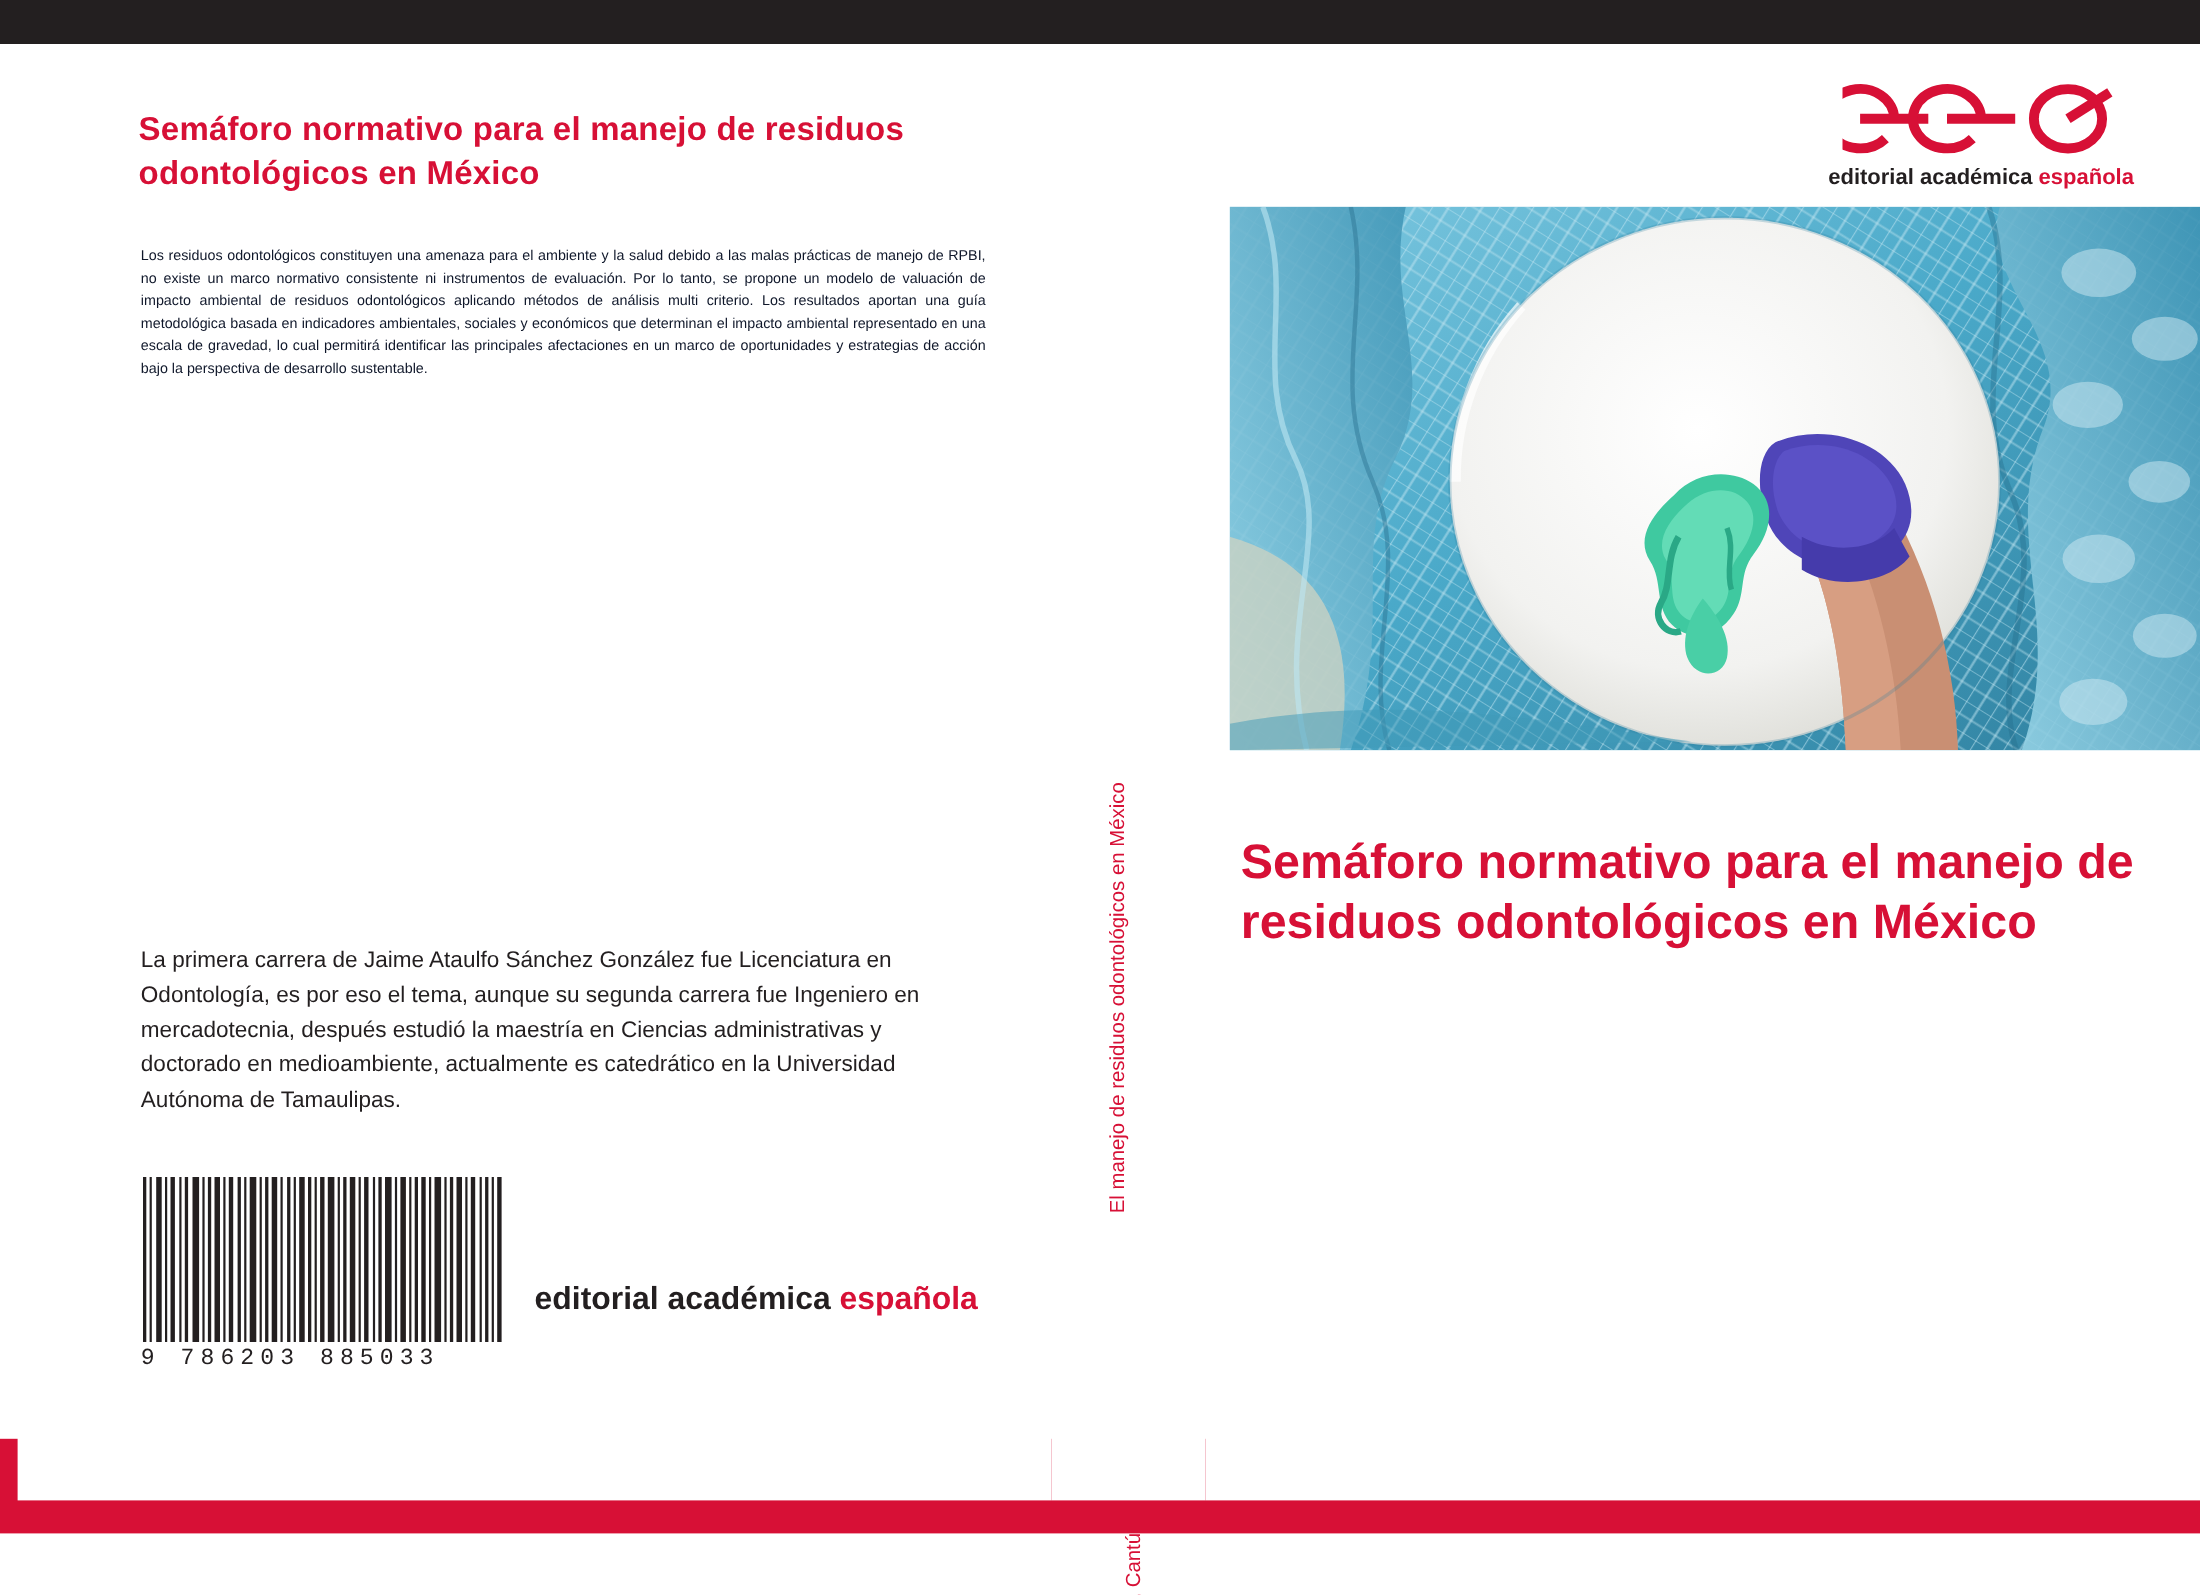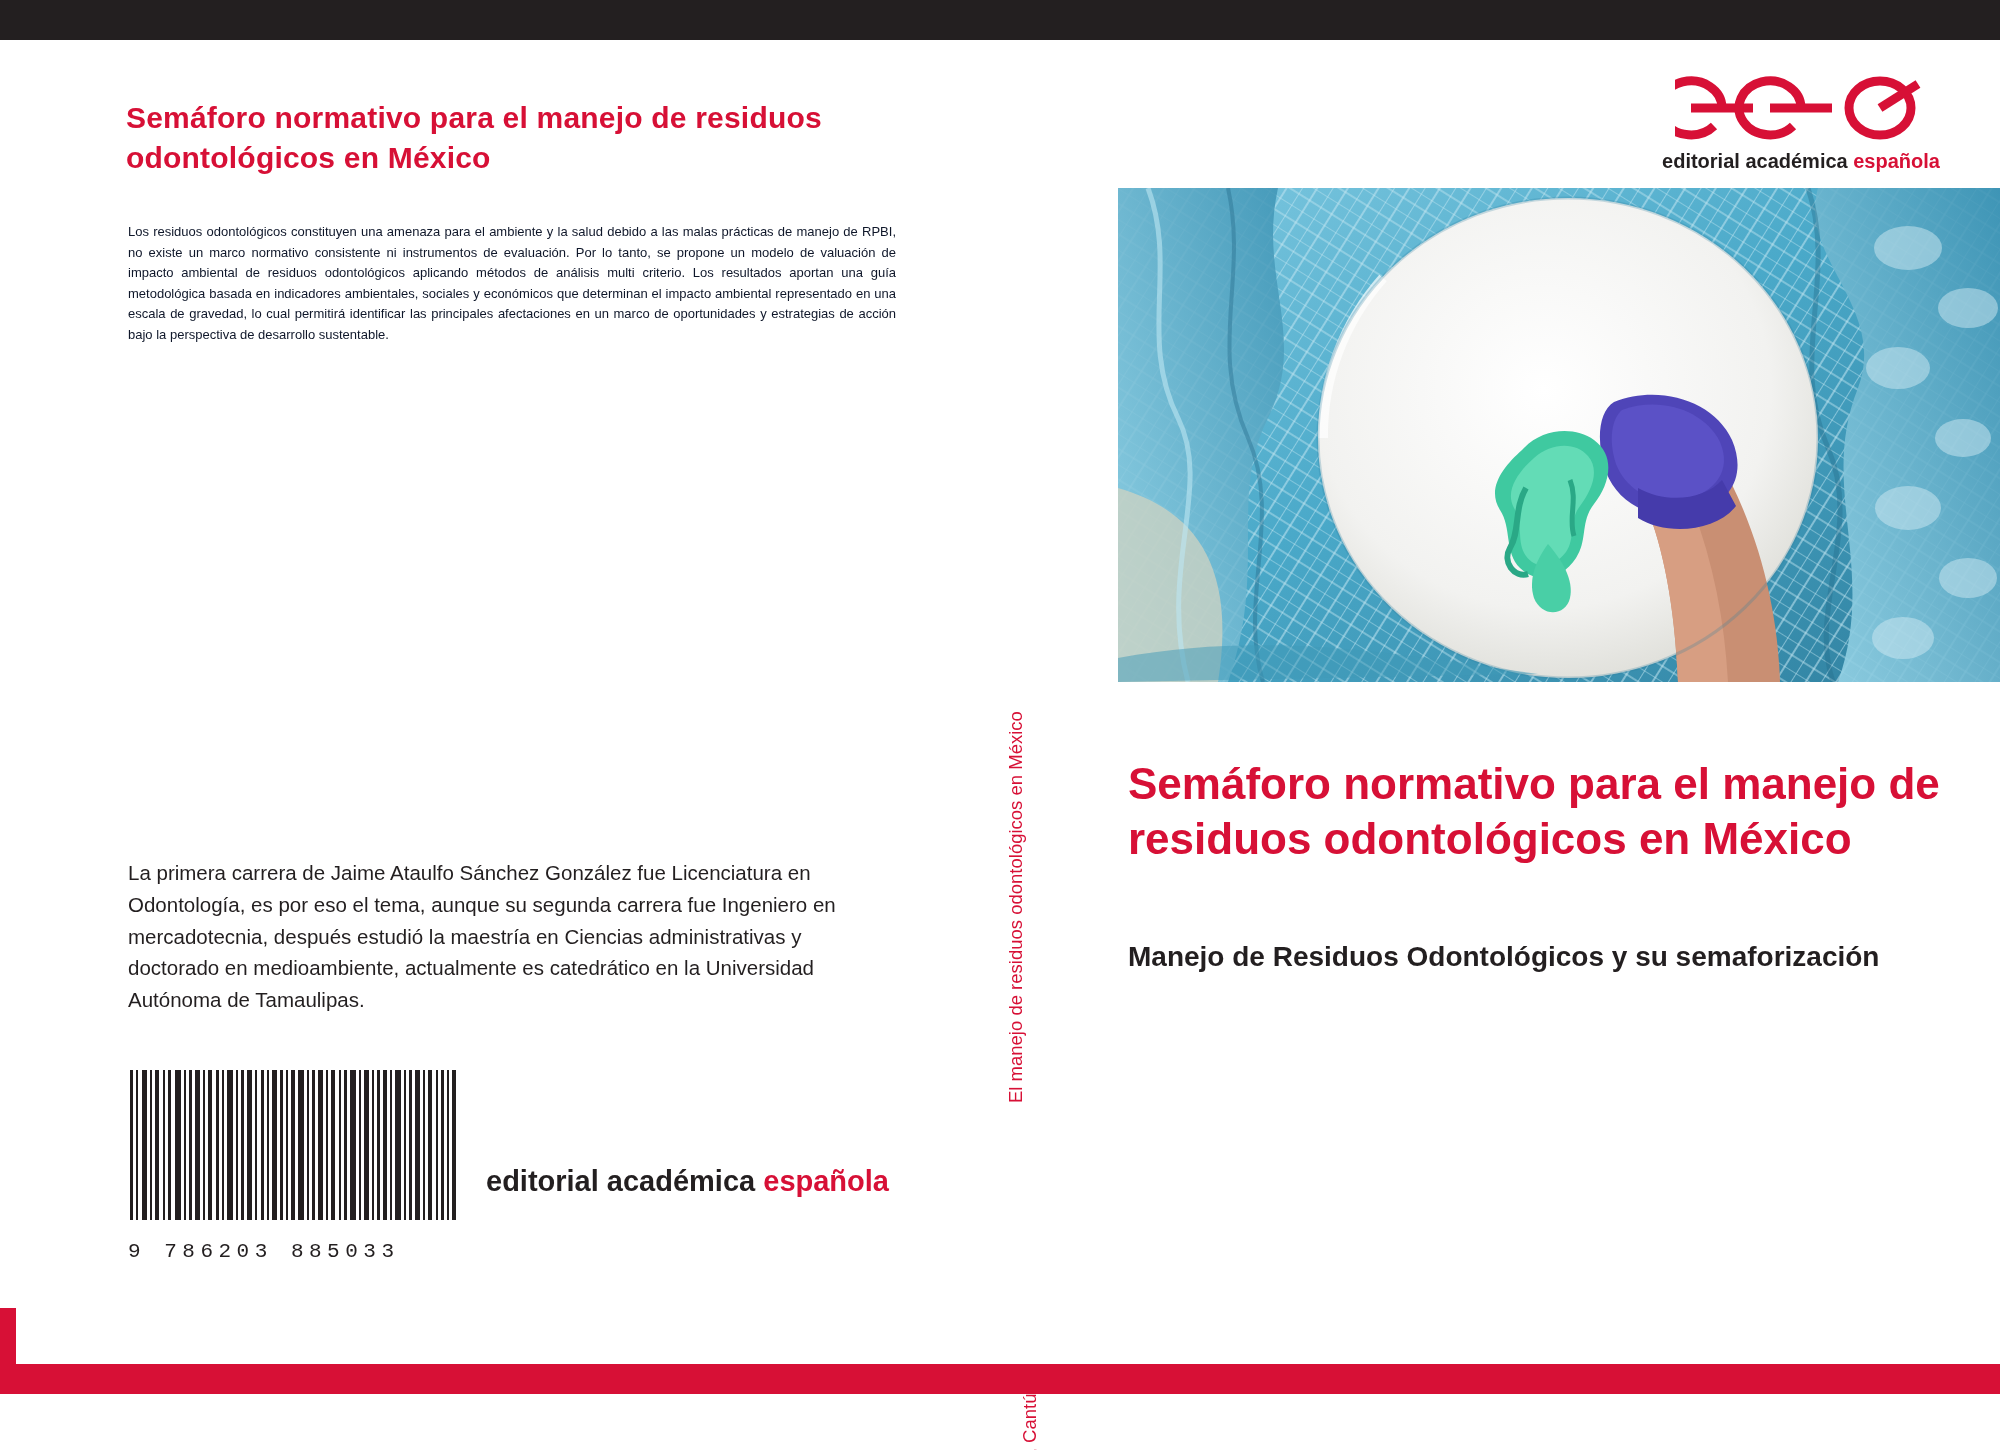--- a/index.html
+++ b/index.html
@@ -88,21 +88,21 @@
     left: 112px;
     top: 1030px;
     width: 330px;
   }
   .barcode-bars {
     height: 150px;
     width: 330px;
     display: block;
   }
   .barcode-digits {
-    margin-top: 20px;
+    margin-top: 4px;
     font-family: "Liberation Mono", monospace;
     font-size: 21px;
     letter-spacing: 5.5px;
     color: #231f20;
     white-space: nowrap;
   }
 
   .publisher-back {
     position: absolute;
     left: 470px;
@@ -402,16 +402,15 @@
 
           <path d="M200 250 a250 240 0 0 0 500 0 a250 240 0 0 0 -500 0" fill="none" stroke="#2f7f9e" stroke-width="3" opacity=".25"></path>
           <path d="M0 470 C160 440 300 470 420 486 L0 494 Z" fill="#3f9ab8" opacity=".5"></path>
         </g>
       </svg>
     </div>
 
 
     <div class="front-title">Semáforo normativo para el manejo de residuos odontológicos en México</div>
 
-    <div class="front-subtitle">Manejo de Residuos Odontológicos y su semaforización</div>
   </div>
 
 </div>
 
 </body></html>

